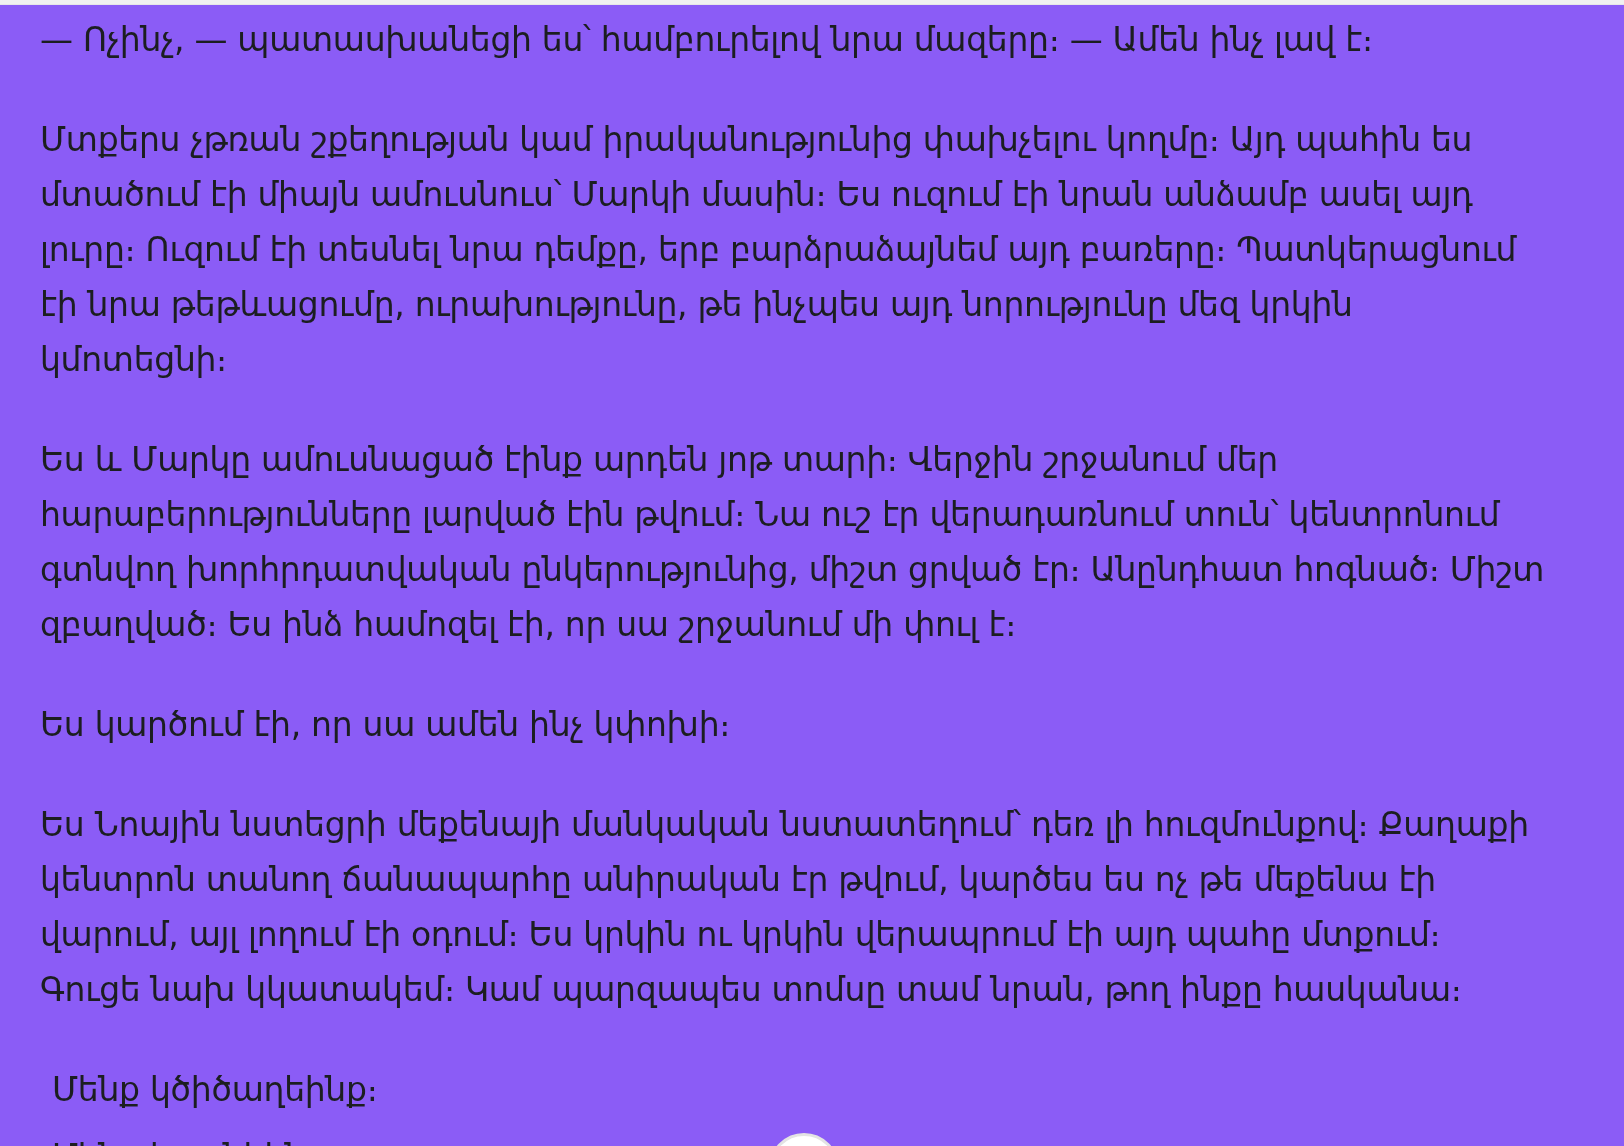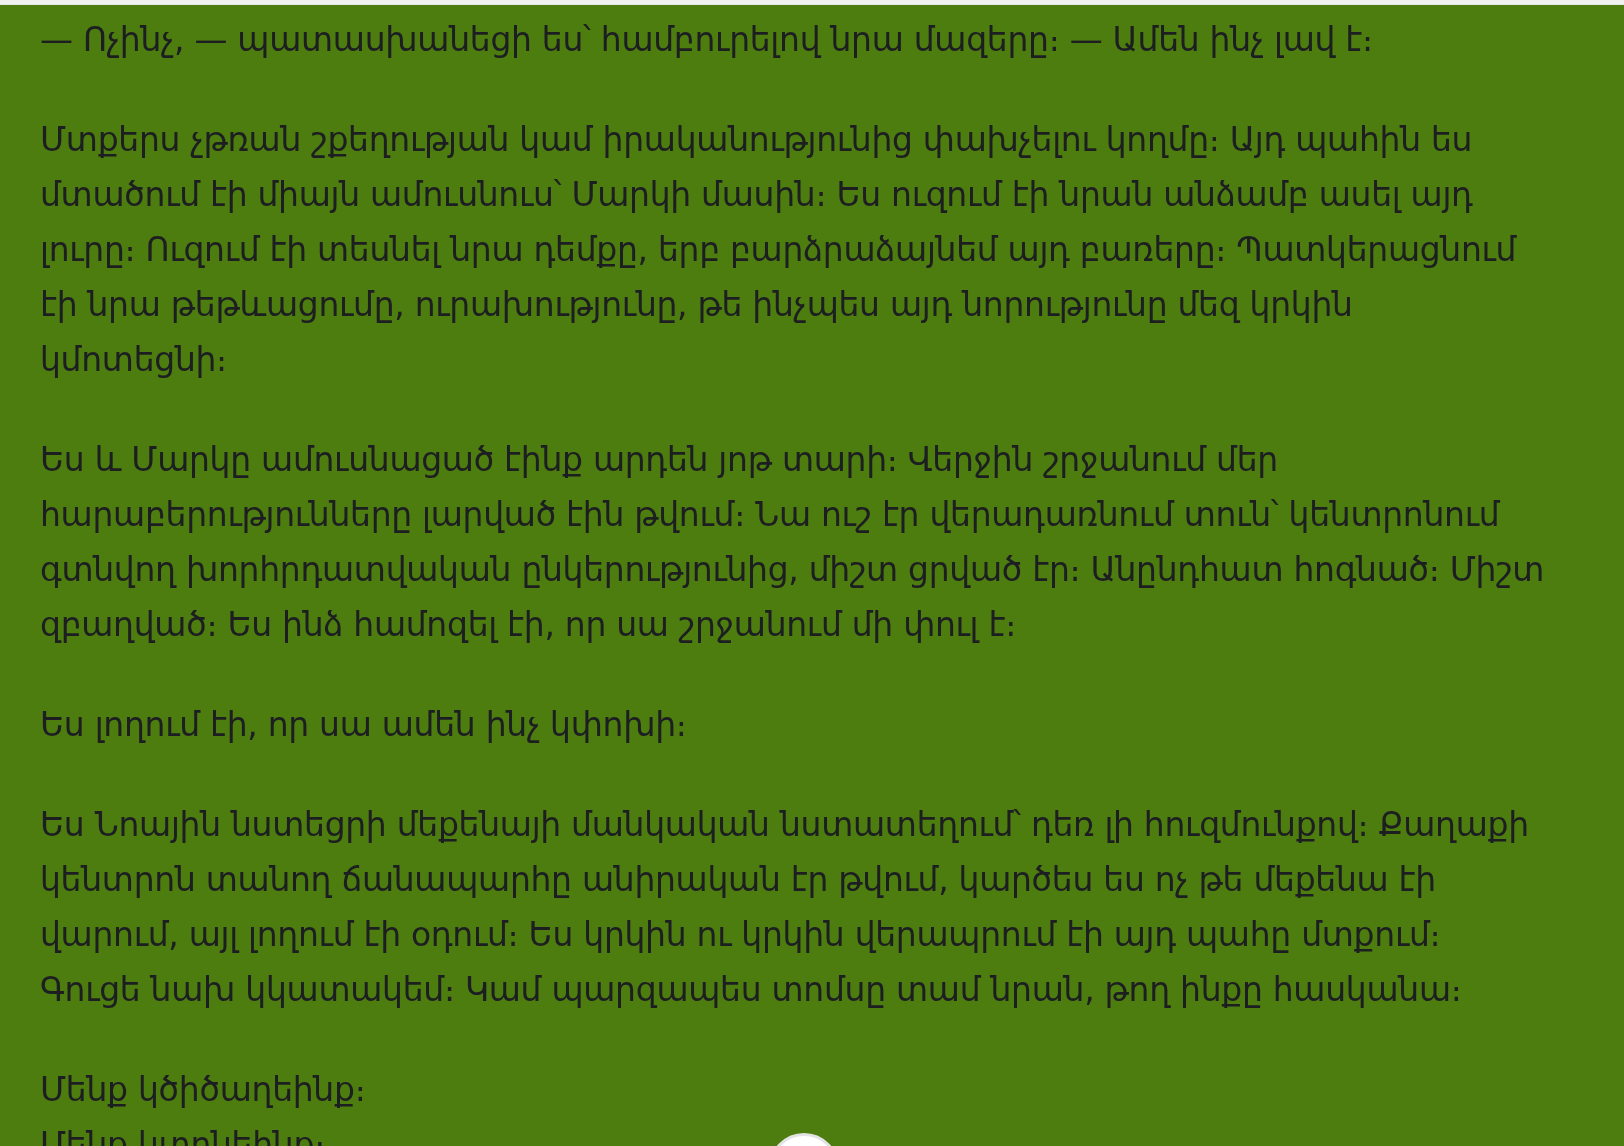--- a/index.html
+++ b/index.html
@@ -8,21 +8,21 @@
     background: #ffffff;
     width: 1624px;
     height: 1146px;
     overflow: hidden;
     font-family: "DejaVu Sans", "Liberation Sans", sans-serif;
   }
   .page {
     position: relative;
     width: 1624px;
     height: 1146px;
-    background: #4d7c0f;
+    background: #8b5cf6;
   }
   .top-strip {
     position: absolute;
     top: 0;
     left: 0;
     width: 100%;
     height: 4px;
     background: #f1f1f1;
     border-bottom: 1px solid #e7e7e7;
   }
@@ -33,21 +33,21 @@
     width: 1505px;
     color: #1c1e21;
     font-size: 33px;
     line-height: 55px;
     letter-spacing: -0.3px;
   }
   .story p {
     margin: 0 0 45px 0;
   }
   .final-lines p {
-    margin: 0;
+    margin: 12px;
   }
   .scroll-circle {
     position: absolute;
     left: 769px;
     top: 1133px;
     width: 70px;
     height: 70px;
     box-sizing: border-box;
     border: 3px solid #e3e3e3;
     border-radius: 50%;
@@ -61,21 +61,21 @@
 
   <div class="top-strip"></div>
 
   <main class="story">
     <p>— Ոչինչ, — պատասխանեցի ես՝ համբուրելով նրա մազերը։ — Ամեն ինչ լավ է։</p>
 
     <p>Մտքերս չթռան շքեղության կամ իրականությունից փախչելու կողմը։ Այդ պահին ես մտածում էի միայն ամուսնուս՝ Մարկի մասին։ Ես ուզում էի նրան անձամբ ասել այդ լուրը։ Ուզում էի տեսնել նրա դեմքը, երբ բարձրաձայնեմ այդ բառերը։ Պատկերացնում էի նրա թեթևացումը, ուրախությունը, թե ինչպես այդ նորությունը մեզ կրկին կմոտեցնի։</p>
 
     <p>Ես և Մարկը ամուսնացած էինք արդեն յոթ տարի։ Վերջին շրջանում մեր հարաբերությունները լարված էին թվում։ Նա ուշ էր վերադառնում տուն՝ կենտրոնում գտնվող խորհրդատվական ընկերությունից, միշտ ցրված էր։ Անընդհատ հոգնած։ Միշտ զբաղված։ Ես ինձ համոզել էի, որ սա շրջանում մի փուլ է։</p>
 
-    <p>Ես լողում էի, որ սա ամեն ինչ կփոխի։</p>
+    <p>Ես կարծում էի, որ սա ամեն ինչ կփոխի։</p>
 
     <p>Ես Նոային նստեցրի մեքենայի մանկական նստատեղում՝ դեռ լի հուզմունքով։ Քաղաքի կենտրոն տանող ճանապարհը անիրական էր թվում, կարծես ես ոչ թե մեքենա էի վարում, այլ լողում էի օդում։ Ես կրկին ու կրկին վերապրում էի այդ պահը մտքում։ Գուցե նախ կկատակեմ։ Կամ պարզապես տոմսը տամ նրան, թող ինքը հասկանա։</p>
 
     <div class="final-lines">
       <p>Մենք կծիծաղեինք։</p>
       <p>Մենք կտոնեինք։</p>
 
     </div>
   </main>
 

